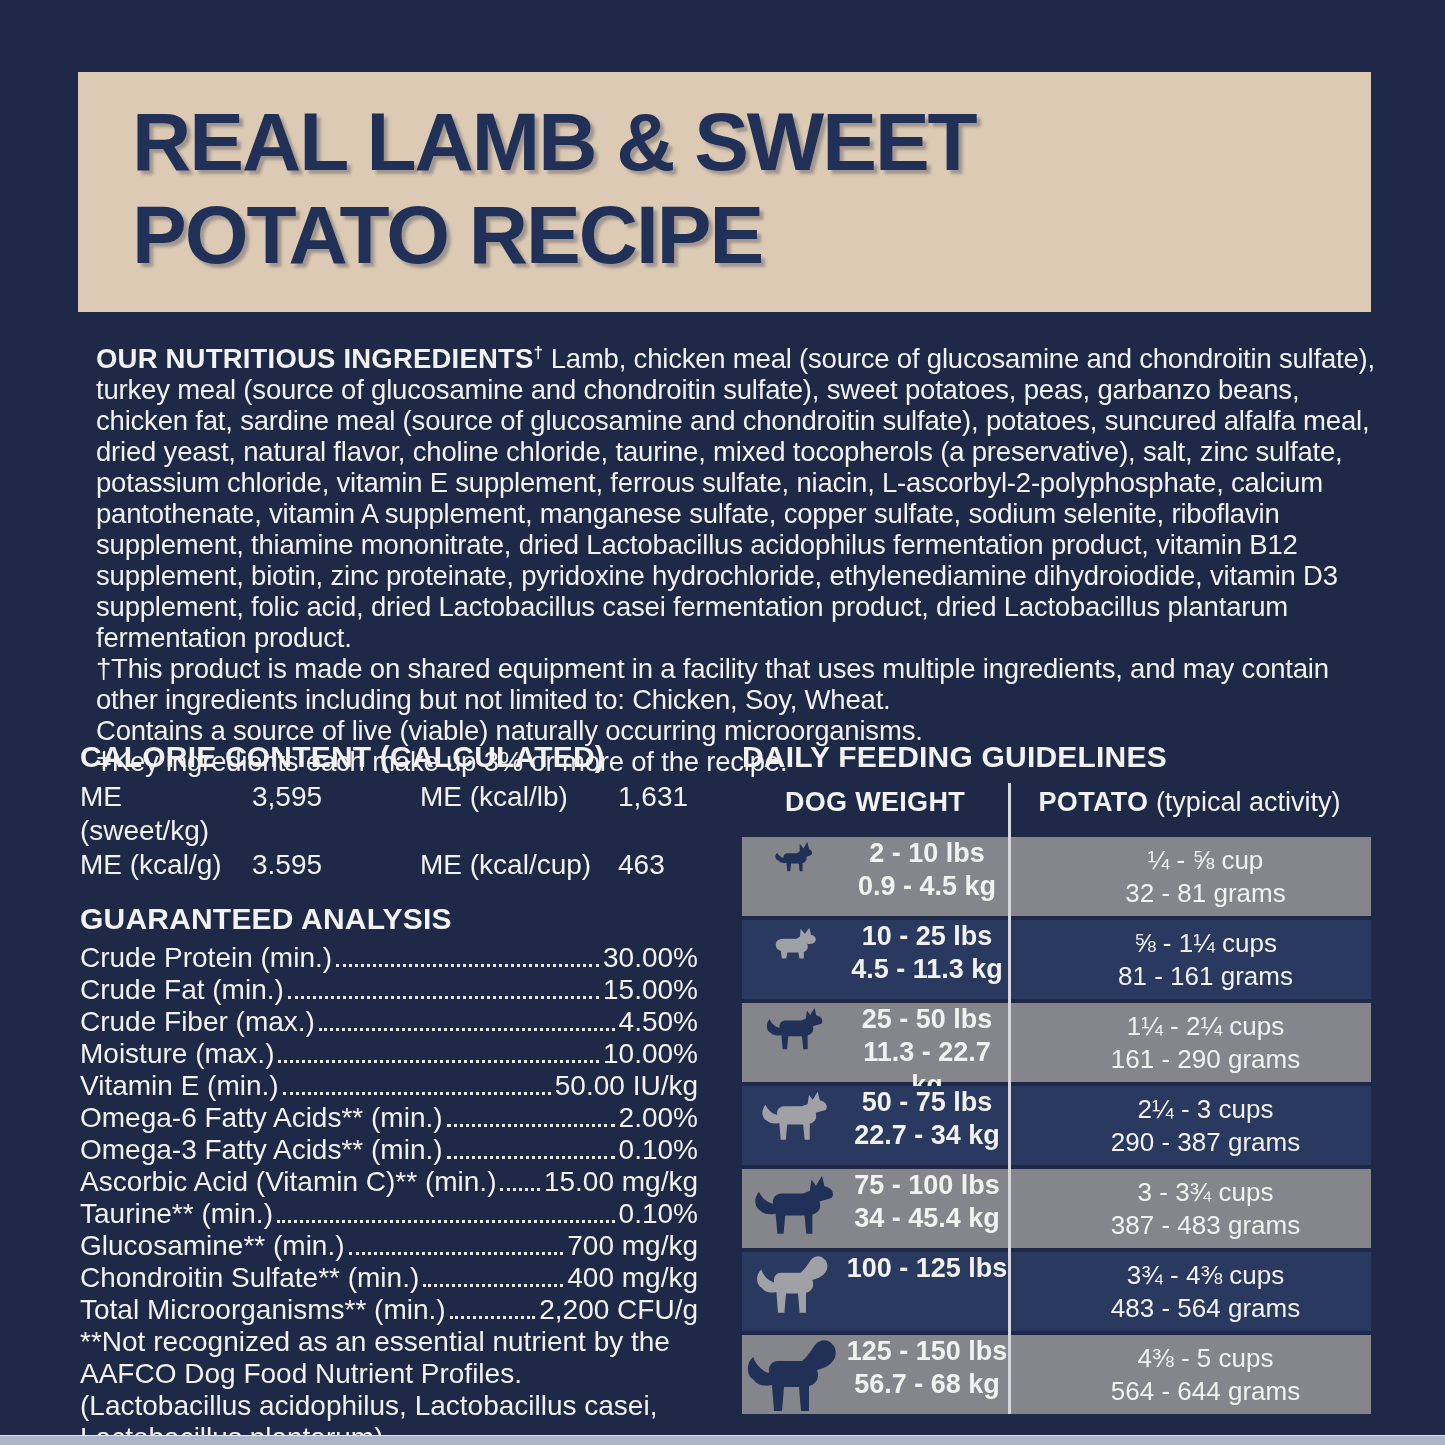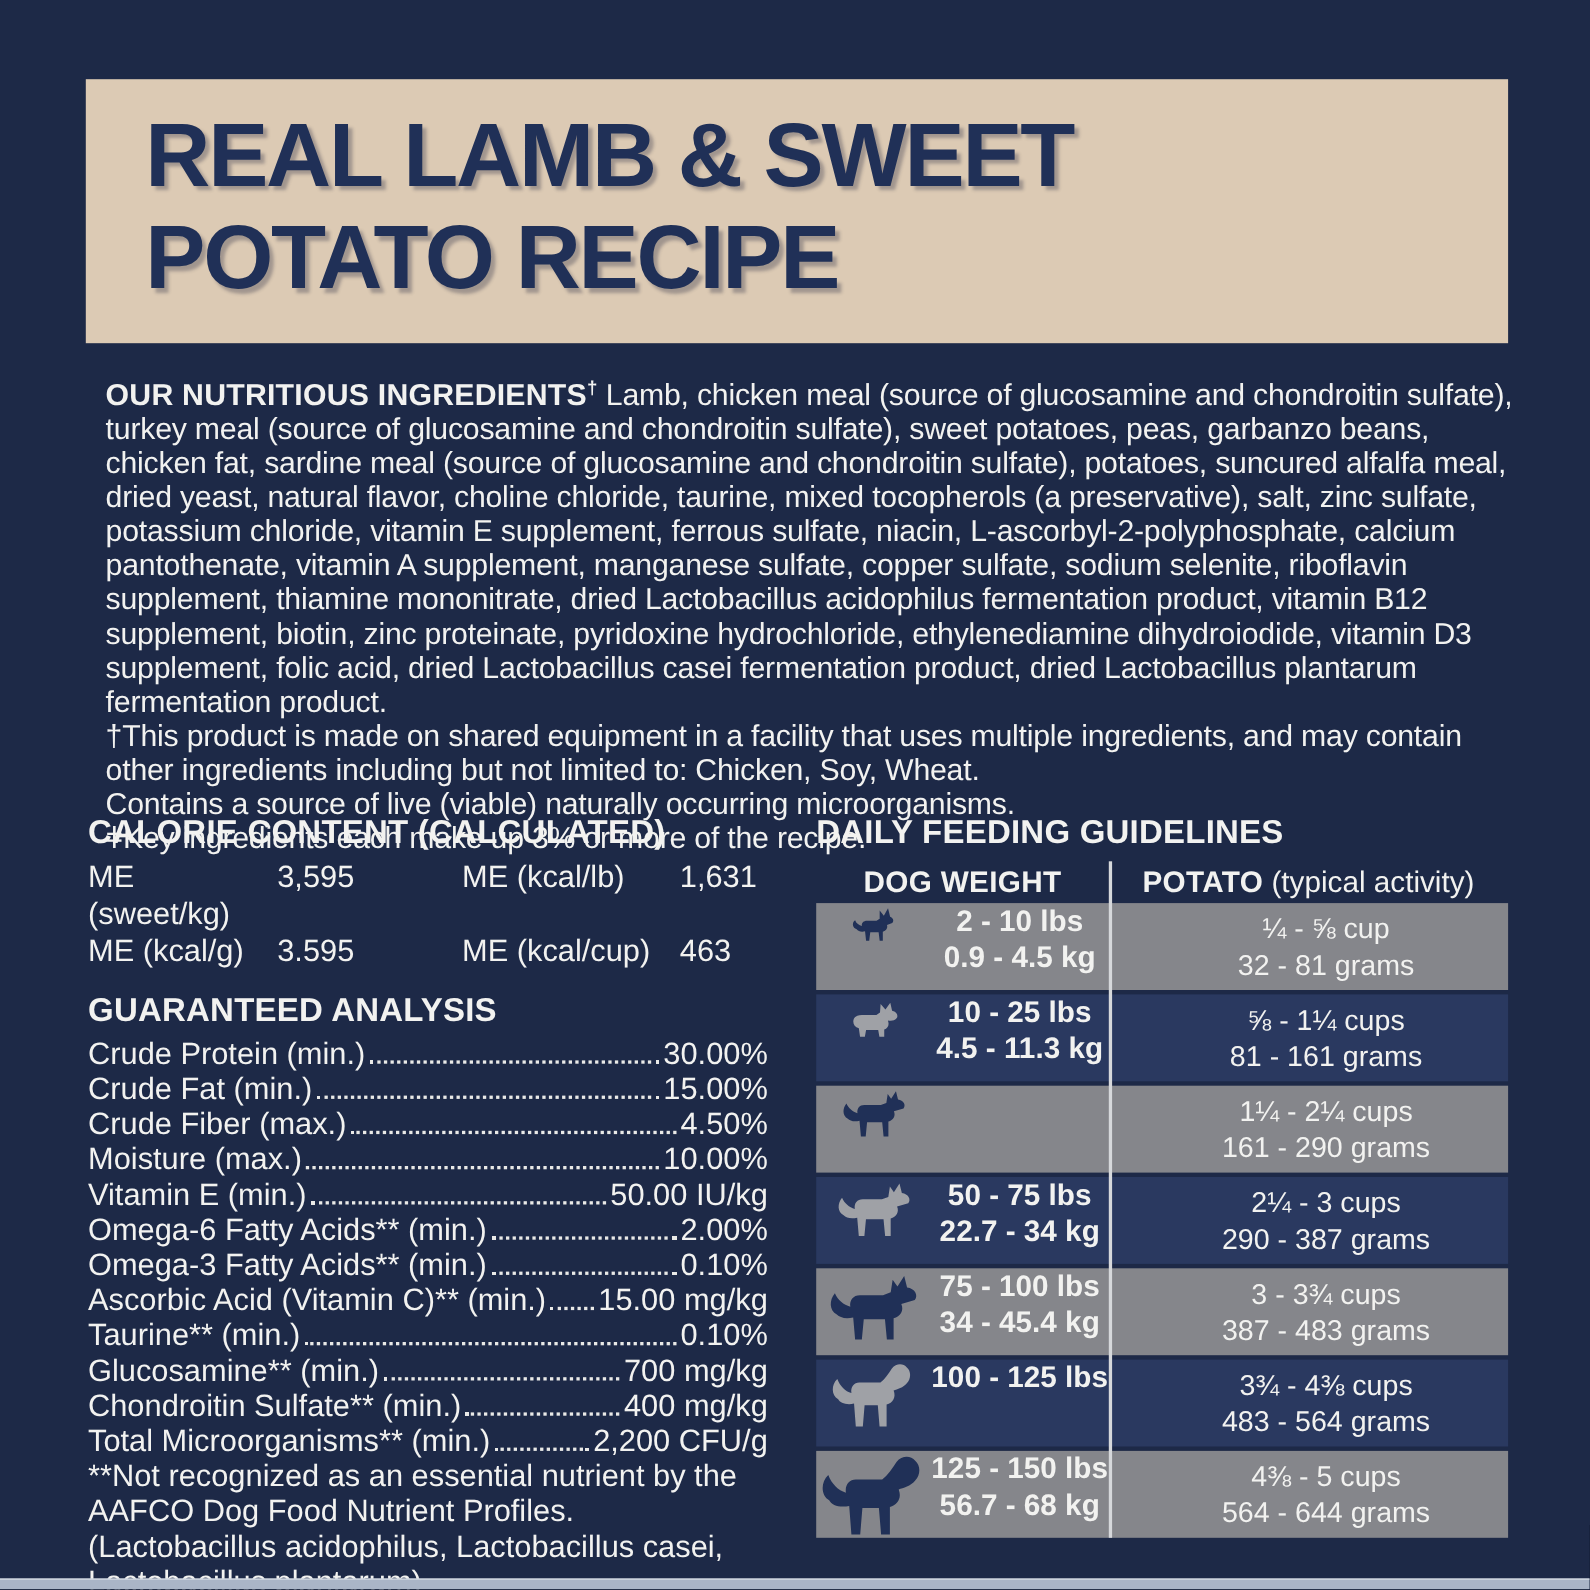--- a/index.html
+++ b/index.html
@@ -31,21 +31,21 @@
   .ga-rows{margin-top:6px;}
   .ga-row{display:flex;align-items:baseline;font-size:28px;line-height:32px;}
   .ga-label{white-space:nowrap;}
   .ga-dots{flex:1;border-bottom:3px dotted #e9e9e7;margin:0 4px 6px 4px;min-width:12px;}
   .ga-value{white-space:nowrap;}
   .ga-foot{margin:0;font-size:28px;line-height:32px;}
   
   .right-col{position:absolute;left:742px;top:740px;width:629px;}
   .feed-table{position:relative;margin-top:9px;}
   .feed-divider{position:absolute;left:266px;top:0;bottom:0;width:3px;background:#d6d8db;}
-  .feed-header{display:flex;height:38px;align-items:center;font-size:27px;margin-bottom:0;}
+  .feed-header{display:flex;height:38px;align-items:center;font-size:27px;margin-bottom:16px;}
   .fh-left{width:266px;text-align:center;font-weight:700;letter-spacing:0.3px;}
   .fh-right{flex:1;text-align:center;}
   .fh-right .fh-bold{font-weight:700;letter-spacing:0.3px;}
   .feed-rows{display:flex;flex-direction:column;gap:4px;}
   .feed-row{display:flex;height:79px;}
   .feed-row-gray{background:#85868b;}
   .feed-row-navy{background:#2a3960;}
   .fr-left{width:266px;display:flex;align-items:flex-start;}
   .fr-icon{width:104px;display:flex;justify-content:center;align-items:center;overflow:visible;}
   .feed-row-gray .fr-icon path{fill:#203057;}
@@ -200,20 +200,24 @@
               <div class="fr-grams">81 - 161 grams</div>
             </div>
           </div>
           <div class="feed-row feed-row-gray">
             <div class="fr-left">
               <span class="fr-icon">
                 <svg viewBox="0 0 100 80" height="50" width="63" preserveAspectRatio="xMidYMid meet">
                   <path d="M36 28 L60 28 L68 25 L70 12 L75 19 L82 8 L85 20 C93 21 97 28 93 33 L79 37 C82 44 78 50 71 52 L71 74 L64 74 L62 53 L40 53 L38 74 L31 74 L29 51 C21 53 15 51 12 48 C4 44 4 33 10 26 C13 33 19 38 26 40 C25 33 29 28 36 28 Z"></path>
                 </svg>
               </span>
+              <div class="fr-weight">
+                <div class="fr-lbs">25 - 50 lbs</div>
+                <div class="fr-kg">11.3 - 22.7 kg</div>
+              </div>
             </div>
             <div class="fr-right">
               <div class="fr-cups">1¼ - 2¼ cups</div>
               <div class="fr-grams">161 - 290 grams</div>
             </div>
           </div>
           <div class="feed-row feed-row-navy">
             <div class="fr-left">
               <span class="fr-icon">
                 <svg viewBox="0 0 100 80" height="58" width="73" preserveAspectRatio="xMidYMid meet">

